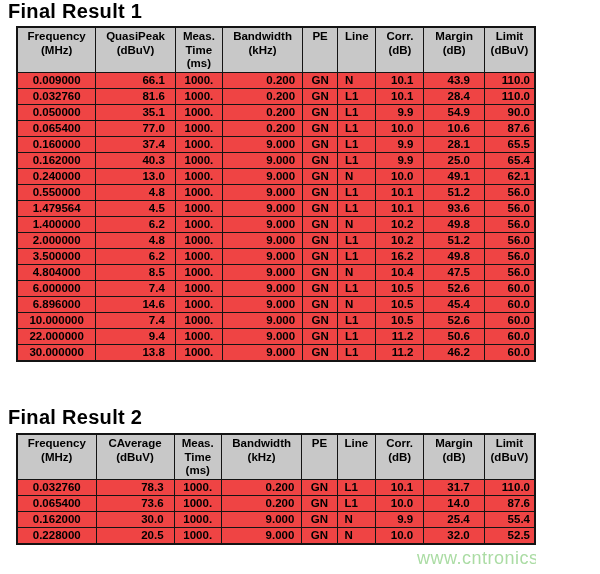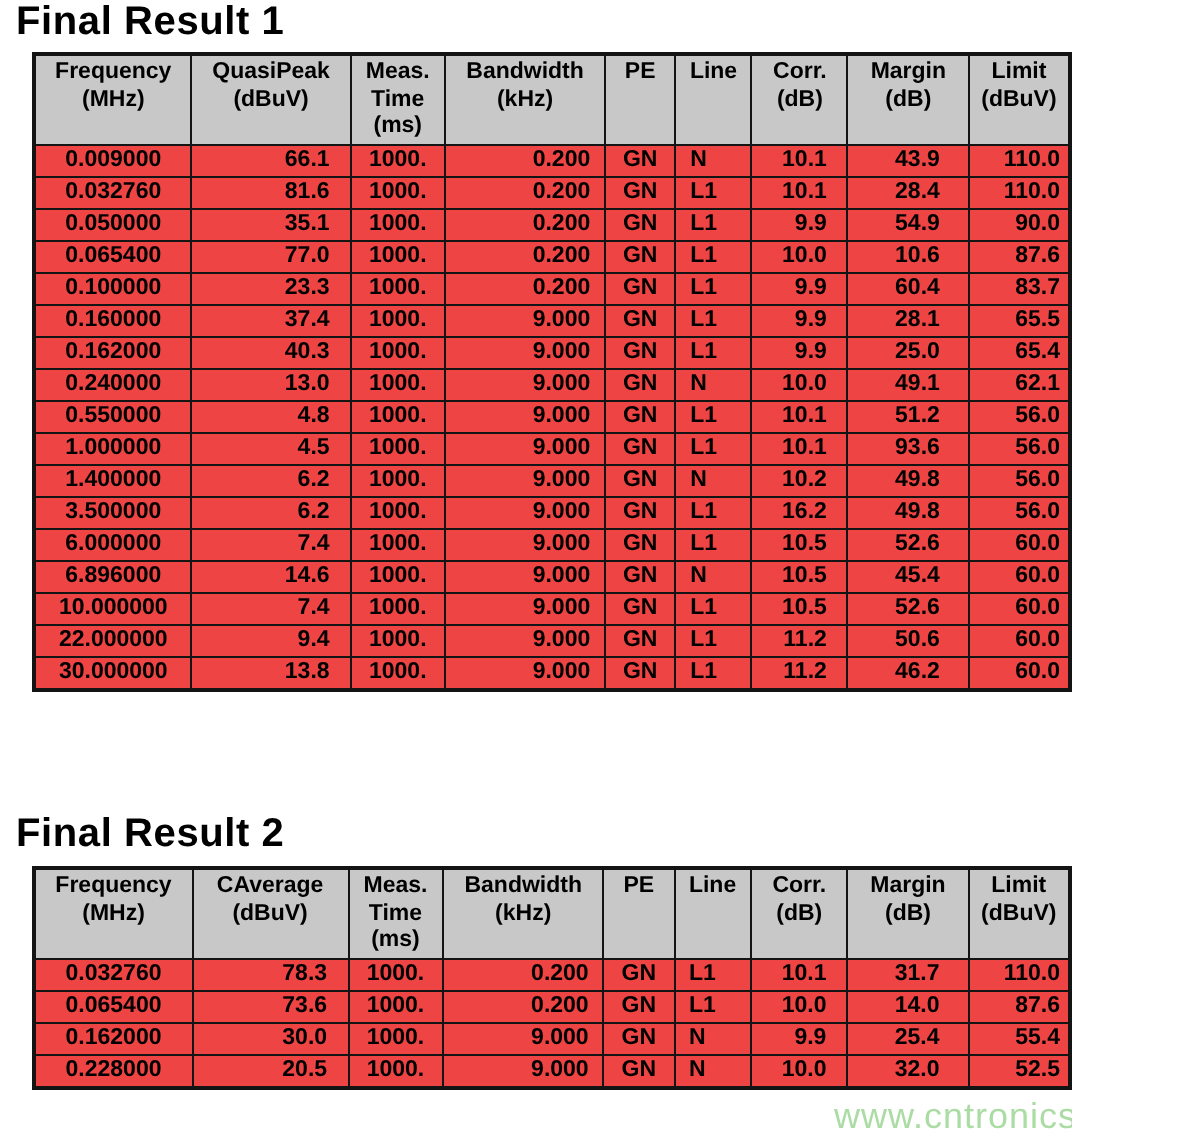--- a/index.html
+++ b/index.html
@@ -174,31 +174,20 @@
           <td>77.0</td>
           <td>1000.</td>
           <td>0.200</td>
           <td>GN</td>
           <td>L1</td>
           <td>10.0</td>
           <td>10.6</td>
           <td>87.6</td>
         </tr>
         <tr>
-          <td>0.100000</td>
-          <td>23.3</td>
-          <td>1000.</td>
-          <td>0.200</td>
-          <td>GN</td>
-          <td>L1</td>
-          <td>9.9</td>
-          <td>60.4</td>
-          <td>83.7</td>
-        </tr>
-        <tr>
           <td>0.160000</td>
           <td>37.4</td>
           <td>1000.</td>
           <td>9.000</td>
           <td>GN</td>
           <td>L1</td>
           <td>9.9</td>
           <td>28.1</td>
           <td>65.5</td>
         </tr>
@@ -229,21 +218,21 @@
           <td>4.8</td>
           <td>1000.</td>
           <td>9.000</td>
           <td>GN</td>
           <td>L1</td>
           <td>10.1</td>
           <td>51.2</td>
           <td>56.0</td>
         </tr>
         <tr>
-          <td>1.000000</td>
+          <td>1.479564</td>
           <td>4.5</td>
           <td>1000.</td>
           <td>9.000</td>
           <td>GN</td>
           <td>L1</td>
           <td>10.1</td>
           <td>93.6</td>
           <td>56.0</td>
         </tr>
         <tr>
@@ -251,28 +240,50 @@
           <td>6.2</td>
           <td>1000.</td>
           <td>9.000</td>
           <td>GN</td>
           <td>N</td>
           <td>10.2</td>
           <td>49.8</td>
           <td>56.0</td>
         </tr>
         <tr>
+          <td>2.000000</td>
+          <td>4.8</td>
+          <td>1000.</td>
+          <td>9.000</td>
+          <td>GN</td>
+          <td>L1</td>
+          <td>10.2</td>
+          <td>51.2</td>
+          <td>56.0</td>
+        </tr>
+        <tr>
           <td>3.500000</td>
           <td>6.2</td>
           <td>1000.</td>
           <td>9.000</td>
           <td>GN</td>
           <td>L1</td>
           <td>16.2</td>
           <td>49.8</td>
+          <td>56.0</td>
+        </tr>
+        <tr>
+          <td>4.804000</td>
+          <td>8.5</td>
+          <td>1000.</td>
+          <td>9.000</td>
+          <td>GN</td>
+          <td>N</td>
+          <td>10.4</td>
+          <td>47.5</td>
           <td>56.0</td>
         </tr>
         <tr>
           <td>6.000000</td>
           <td>7.4</td>
           <td>1000.</td>
           <td>9.000</td>
           <td>GN</td>
           <td>L1</td>
           <td>10.5</td>

